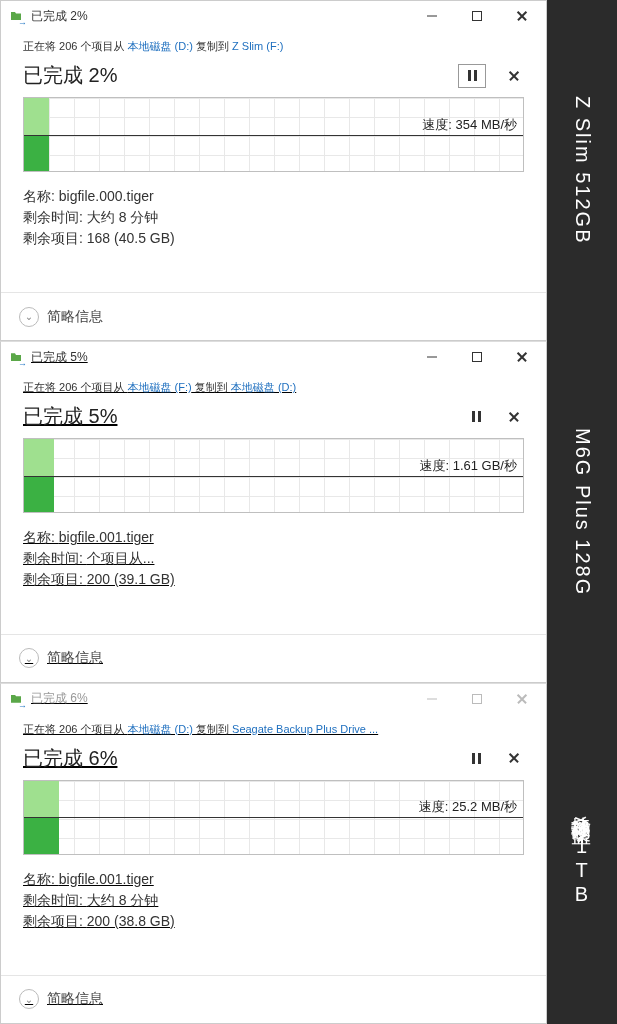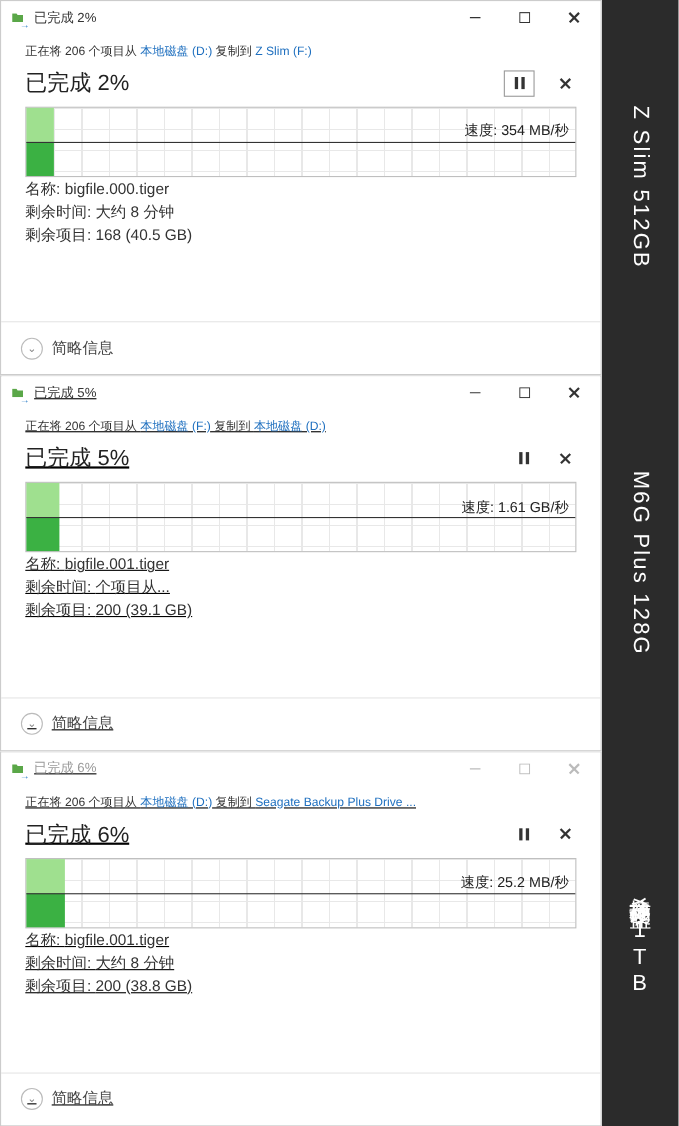--- a/index.html
+++ b/index.html
@@ -86,42 +86,42 @@
     width:28px; height:24px;
     border:1px solid #999;
     display:flex; align-items:center; justify-content:center;
     margin-left:18px;
     background:#fff;
   }
   .ctrl-btn.noborder { border:none; width:20px; }
   .ctrl-row { display:flex; align-items:center; }
   .chart {
     border:1px solid #bfbfbf;
-    height:64px;
+    height:75px;
     position:relative;
     background:
       repeating-linear-gradient(to right, #e8e8e8 0 1px, transparent 1px 25px),
       repeating-linear-gradient(to bottom, #e8e8e8 0 1px, transparent 1px 19px),
       #fff;
   }
   .chart .midline { position:absolute; left:0; right:0; top:50%; height:1px; background:#333; }
   .chart .fill-top {
     position:absolute; left:0; top:0; height:50%;
     background:#9fe08f;
   }
   .chart .fill-bot {
     position:absolute; left:0; top:50%; height:50%;
     background:#3bb143;
   }
   .chart .speed {
     position:absolute; right:4px; bottom:51%;
     font-size:13px; color:#222;
     padding:0 2px;
   }
-  .info { font-size:14px; color:#333; line-height:1.5; }
+  .info { margin-top:14px; font-size:14px; color:#333; line-height:1.5; }
   .footer {
     border-top:1px solid #e5e5e5;
     height:48px;
     display:flex; align-items:center;
     padding:0 18px;
     font-size:14px; color:#444;
   }
   .chev {
     width:20px; height:20px; border:1px solid #bbb; border-radius:50%;
     display:flex; align-items:center; justify-content:center;

